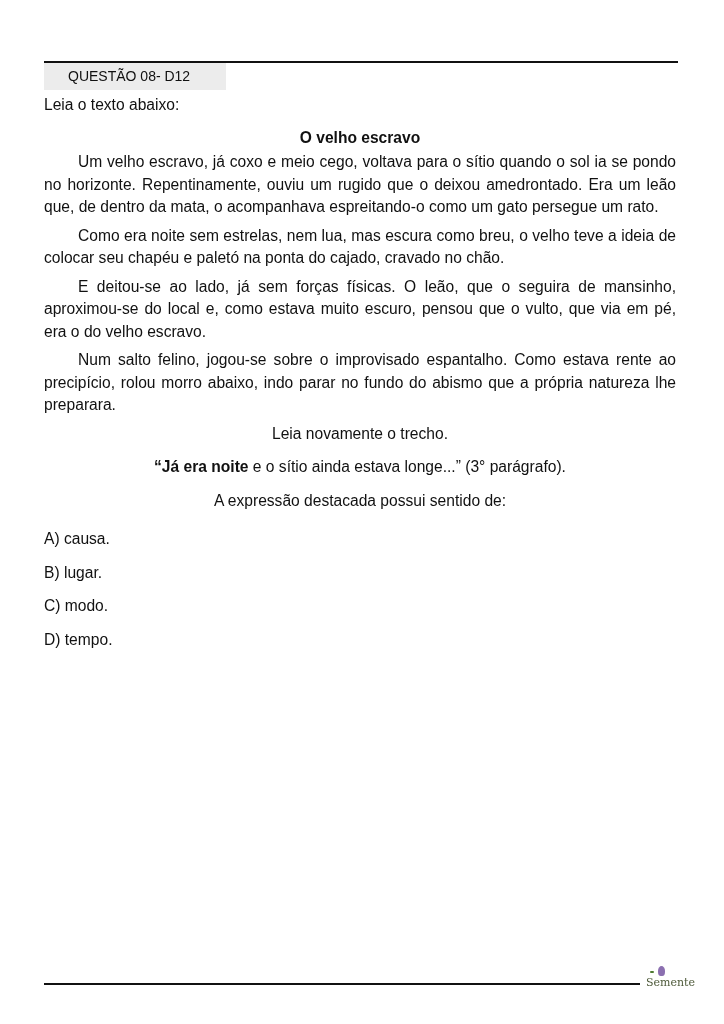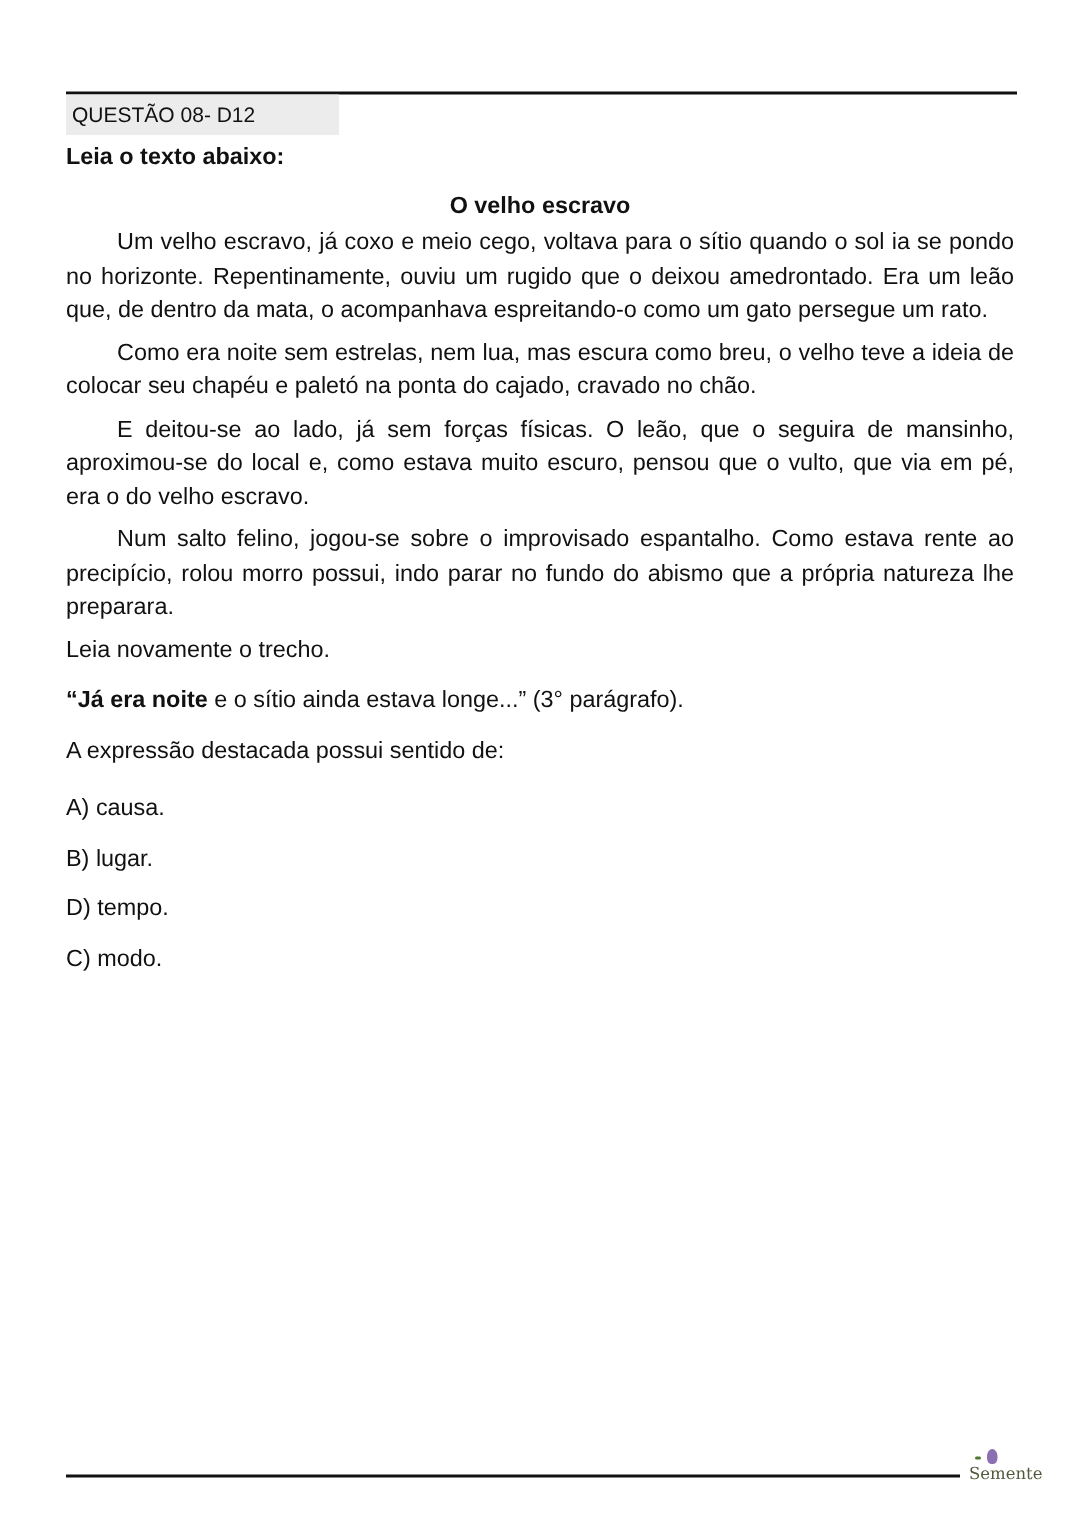--- a/index.html
+++ b/index.html
@@ -5,33 +5,33 @@
   html, body { margin: 0; padding: 0; background: #ffffff; }
   body {
     width: 724px; height: 1024px; position: relative; overflow: hidden;
     font-family: "Liberation Sans", sans-serif; color: #111;
   }
   .top-rule {
     position: absolute; left: 44px; top: 61px; width: 634px; height: 2px; background: #111;
   }
   .q-header {
     position: absolute; left: 44px; top: 63px; width: 182px; height: 27px;
-    background: #ececec; font-size: 14px; line-height: 26px; padding-left: 4px; box-sizing: border-box;
+    background: #ececec; font-size: 14px; line-height: 26px; padding-left: 24px; box-sizing: border-box;
   }
   .content {
     position: absolute; left: 44px; top: 94px; width: 632px;
     font-size: 15.6px; line-height: 22.5px;
   }
-  .intro { margin: 0 0 8px 0; font-weight: bold; }
+  .intro { margin: 0 0 8px 0; }
   .title { text-align: center; font-weight: bold; margin: 10px 0 2px 0; }
   .para { text-align: justify; text-indent: 34px; margin: 0 0 6px 0; }
   .source {
     text-align: right; font-size: 8px; line-height: 12px; margin: 2px 2px 10px 0; color: #222;
   }
-  .q-line { margin: 0 0 11px 0; }
+  .q-line { margin: 0 0 11px 0; text-align: center; }
   .q-line b { font-weight: bold; }
   .options { margin-top: 16px; }
   .option { margin: 0 0 11px 0; }
   .bottom-rule {
     position: absolute; left: 44px; top: 983px; width: 596px; height: 2px; background: #111;
   }
   .logo {
     position: absolute; left: 646px; top: 966px; width: 50px; height: 26px;
   }
   .logo-text {
@@ -49,31 +49,31 @@
 
 <div class="top-rule"></div>
 <div class="q-header">QUESTÃO 08- D12</div>
 
 <div class="content">
   <p class="intro">Leia o texto abaixo:</p>
   <p class="title">O velho escravo</p>
   <p class="para">Um velho escravo, já coxo e meio cego, voltava para o sítio quando o sol ia se pondo no horizonte. Repentinamente, ouviu um rugido que o deixou amedrontado. Era um leão que, de dentro da mata, o acompanhava espreitando-o como um gato persegue um rato.</p>
   <p class="para">Como era noite sem estrelas, nem lua, mas escura como breu, o velho teve a ideia de colocar seu chapéu e paletó na ponta do cajado, cravado no chão.</p>
   <p class="para">E deitou-se ao lado, já sem forças físicas. O leão, que o seguira de mansinho, aproximou-se do local e, como estava muito escuro, pensou que o vulto, que via em pé, era o do velho escravo.</p>
-  <p class="para">Num salto felino, jogou-se sobre o improvisado espantalho. Como estava rente ao precipício, rolou morro possui, indo parar no fundo do abismo que a própria natureza lhe preparara.</p>
+  <p class="para">Num salto felino, jogou-se sobre o improvisado espantalho. Como estava rente ao precipício, rolou morro abaixo, indo parar no fundo do abismo que a própria natureza lhe preparara.</p>
 
   <p class="q-line">Leia novamente o trecho.</p>
   <p class="q-line"><b>“Já era noite</b><span> e o sítio ainda estava longe...” (3° parágrafo).</span></p>
   <p class="q-line">A expressão destacada possui sentido de:</p>
 
   <div class="options">
     <p class="option">A) causa.</p>
     <p class="option">B) lugar.</p>
+    <p class="option">C) modo.</p>
     <p class="option">D) tempo.</p>
-    <p class="option">C) modo.</p>
   </div>
 </div>
 
 <div class="bottom-rule"></div>
 <div class="logo">
   <span class="logo-dot"></span>
   <span class="logo-leaf"></span>
   <span class="logo-text">Semente</span>
 </div>
 

